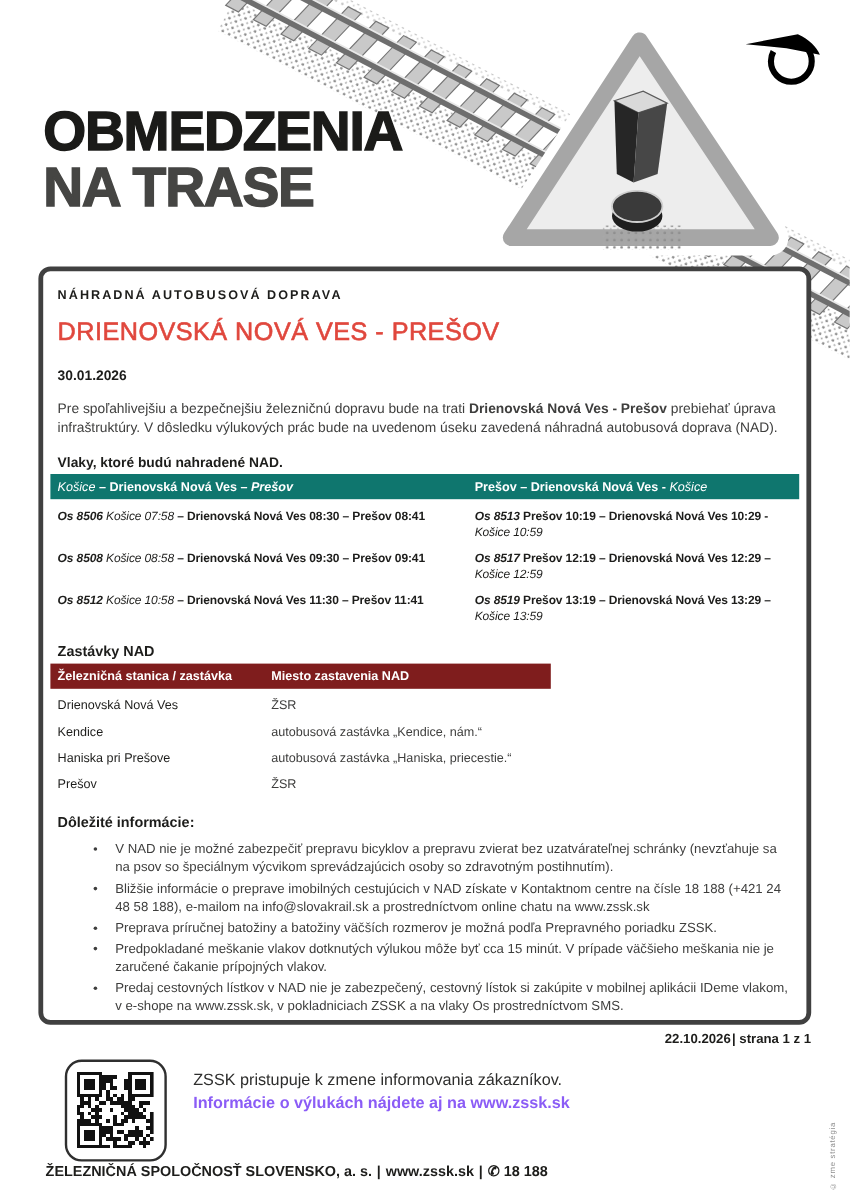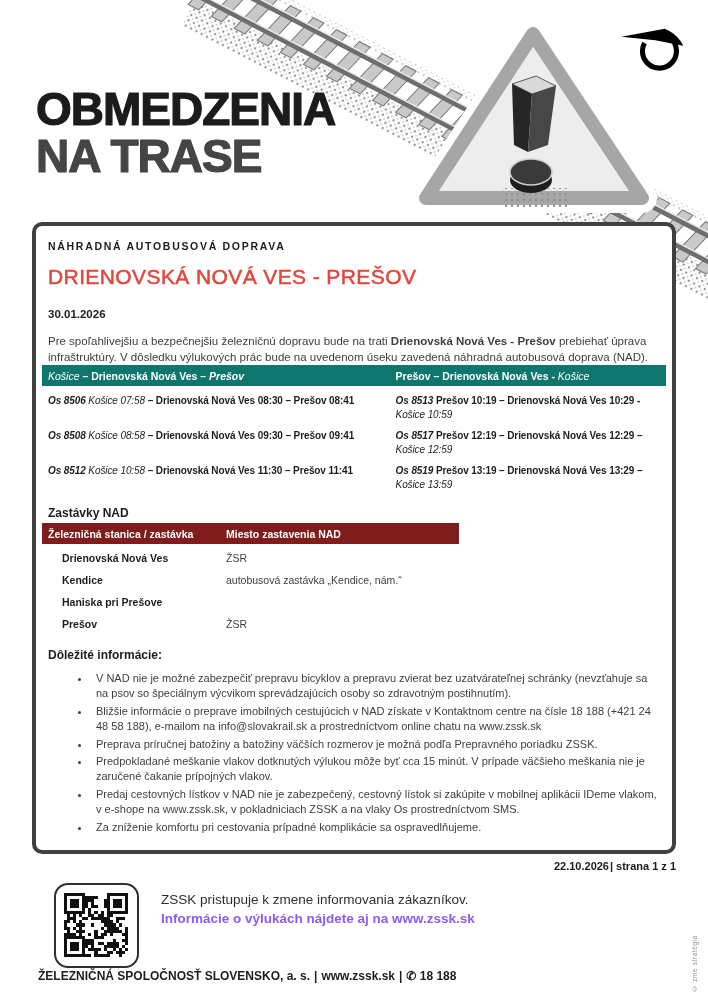--- a/index.html
+++ b/index.html
@@ -40,21 +40,21 @@
   .trains-rows { display:grid; grid-template-columns:55.7% 44.3%; }
   .train-cell { padding:8px 12px 0 6px; font-size:10px; line-height:1.35;
                 color:#1d1d1b; letter-spacing:-.1px; }
 
   .stops-bar { width:417px; background:#7f1d1d; color:#fff; display:grid;
                grid-template-columns:178px 1fr; padding:4.5px 0;
                font-size:10.5px; font-weight:bold; margin-top:2px; }
   .stops-bar .cell { padding:0 6px; }
   .stops-row { display:grid; grid-template-columns:178px 1fr; width:560px;
                padding:5px 0; font-size:10.5px; }
-  .stops-row .c1 { padding:0 6px; font-weight:bold; color:#1d1d1b;margin-left:14px; }
+  .stops-row .c1 { padding:0 6px; font-weight:normal; color:#1d1d1b; }
   .stops-row .c2 { padding:0 6px; color:#3e3e3d; }
   .stops-body { margin-top:3px; }
 
   .important-heading { margin-top:13px; font-size:12px; font-weight:bold; color:#1d1d1b; }
   .bullets { margin:9px 6px 0 33px; padding:0; font-size:11px; line-height:1.35; color:#3e3e3d; }
   .bullets li { margin:0 0 3px 16px; padding-left:5px; }
 
   
   .meta { position:absolute; left:32px; top:860px; width:644px; text-align:right;
           font-size:11px; font-weight:bold; color:#1d1d1b; z-index:1; }
@@ -145,20 +145,21 @@
   <span class="t1">OBMEDZENIA</span><br>
   <span class="t2">NA TRASE</span>
 </h1>
 
 <div class="box">
   <div class="kicker pad">NÁHRADNÁ AUTOBUSOVÁ DOPRAVA</div>
   <div class="route-title pad">DRIENOVSKÁ NOVÁ VES - PREŠOV</div>
   <div class="date pad">30.01.2026</div>
   <div class="intro pad"><span>Pre spoľahlivejšiu a bezpečnejšiu železničnú dopravu bude na trati </span><span class="seg-b">Drienovská Nová Ves - Prešov</span><span> prebiehať úprava infraštruktúry. V dôsledku výlukových prác bude na uvedenom úseku zavedená náhradná autobusová doprava (NAD).</span></div>
 
+  <div class="sec-heading pad">Vlaky, ktoré budú nahradené NAD.</div>
   <div class="bar">
     <div class="cell"><span class="seg-i">Košice </span><span class="seg-b">– Drienovská Nová Ves – </span><span class="seg-bi">Prešov</span></div>
     <div class="cell"><span class="seg-b">Prešov – Drienovská Nová Ves - </span><span class="seg-i">Košice</span></div>
   </div>
   <div class="trains-rows">
       <div class="train-cell"><span class="seg-bi">Os 8506 </span><span class="seg-i">Košice 07:58 </span><span class="seg-b">– Drienovská Nová Ves 08:30 – Prešov 08:41</span></div>
       <div class="train-cell"><span class="seg-bi">Os 8513 </span><span class="seg-b">Prešov 10:19 – Drienovská Nová Ves 10:29 - </span><span class="seg-i">Košice 10:59</span></div>
       <div class="train-cell"><span class="seg-bi">Os 8508 </span><span class="seg-i">Košice 08:58 </span><span class="seg-b">– Drienovská Nová Ves 09:30 – Prešov 09:41</span></div>
       <div class="train-cell"><span class="seg-bi">Os 8517 </span><span class="seg-b">Prešov 12:19 – Drienovská Nová Ves 12:29 – </span><span class="seg-i">Košice 12:59</span></div>
       <div class="train-cell"><span class="seg-bi">Os 8512 </span><span class="seg-i">Košice 10:58 </span><span class="seg-b">– Drienovská Nová Ves 11:30 – Prešov 11:41</span></div>
@@ -174,20 +175,21 @@
       <div class="stops-row">
         <div class="c1">Drienovská Nová Ves</div>
         <div class="c2">ŽSR</div>
       </div>
       <div class="stops-row">
         <div class="c1">Kendice</div>
         <div class="c2">autobusová zastávka „Kendice, nám.“</div>
       </div>
       <div class="stops-row">
         <div class="c1">Haniska pri Prešove</div>
+        <div class="c2">autobusová zastávka „Haniska, priecestie.“</div>
       </div>
       <div class="stops-row">
         <div class="c1">Prešov</div>
         <div class="c2">ŽSR</div>
       </div>
     </div>
 
   <div class="important-heading pad">Dôležité informácie:</div>
   <ul class="bullets">
       <li>V NAD nie je možné zabezpečiť prepravu bicyklov a prepravu zvierat bez uzatvárateľnej schránky (nevzťahuje sa na psov so špeciálnym výcvikom sprevádzajúcich osoby so zdravotným postihnutím).</li>

